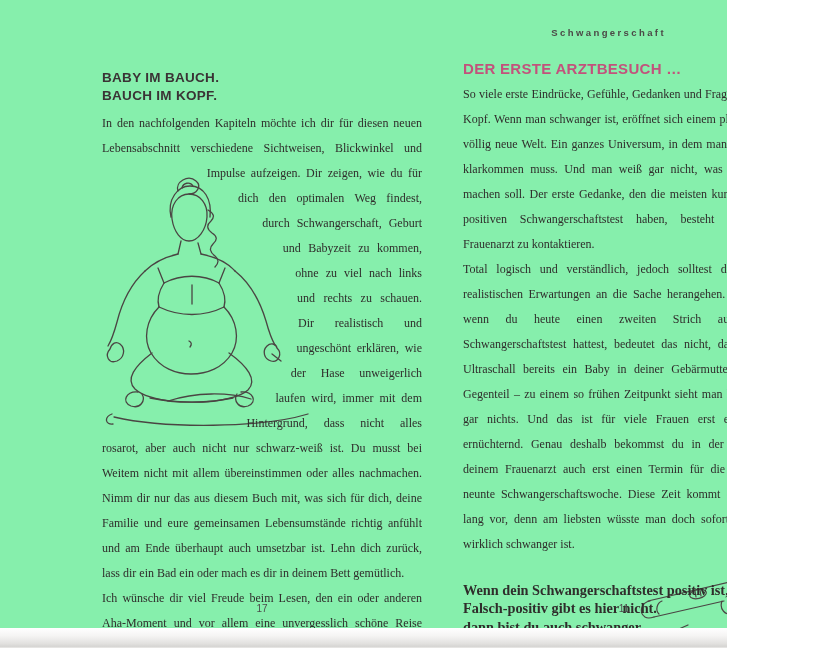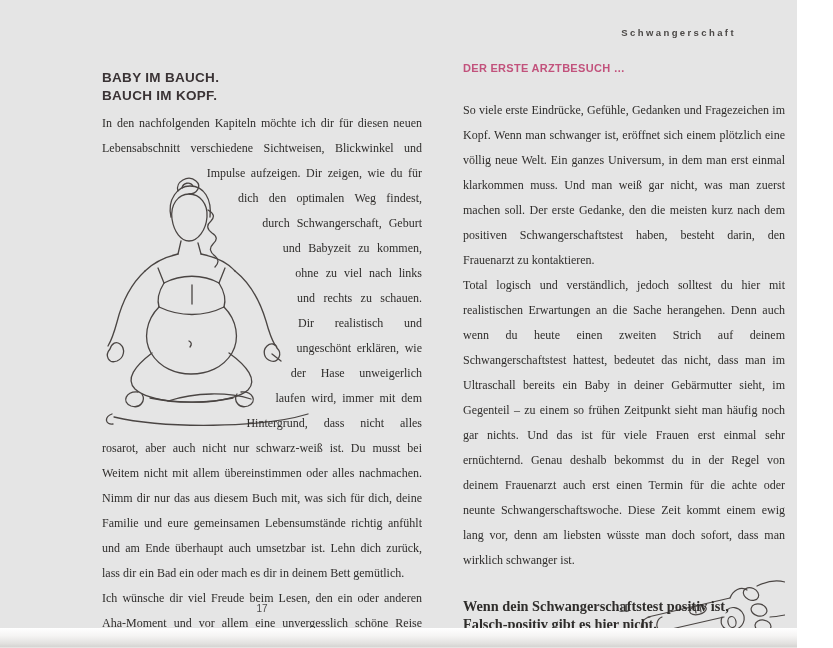--- a/index.html
+++ b/index.html
@@ -1,20 +1,20 @@
 <!DOCTYPE html>
 <html lang="de"><head>
 <meta charset="utf-8">
 <style>
   * { box-sizing: border-box; margin: 0; padding: 0; }
   html, body { background: #ffffff; }
   .sheet {
     position: relative;
-    width: 797px; height: 648px;
-    background: #e5e5e5;
+    width: 727px; height: 648px;
+    background: #86efac;
     overflow: hidden;
     font-family: "Liberation Serif", "DejaVu Serif", serif;
     color: #2f2d2b;
   }
   .running-header {
     position: absolute; top: 27px; right: 61px;
     font-family: "Liberation Sans", sans-serif;
     font-size: 9.5px; font-weight: 700;
     letter-spacing: 2.4px; color: #4b4846;
   }
@@ -22,21 +22,21 @@
   .col-left  { left: 58px;  width: 320px; margin-left: 44px; }
   .col-right { left: 463px; width: 322px; }
 
   h2.page-heading {
     font-family: "Liberation Sans", sans-serif;
     font-weight: 700;
     font-size: 13.5px; line-height: 17.5px;
     letter-spacing: 0.3px;
   }
   .col-left h2.page-heading  { margin: 69px 0 7px 0; color: #3a3335; }
-  .col-right h2.page-heading { margin: 60px 0 20px 0; color: #c2527c; font-size: 11px; }
+  .col-right h2.page-heading { margin: 60px 0 4px 0; color: #c2527c; font-size: 15px; }
 
   p.body {
     font-size: 12px; line-height: 25px;
     text-align: justify;
     hyphens: auto;
   }
   .quote {
     margin: 24px 0 21px 0;
   }
   .quote p {

